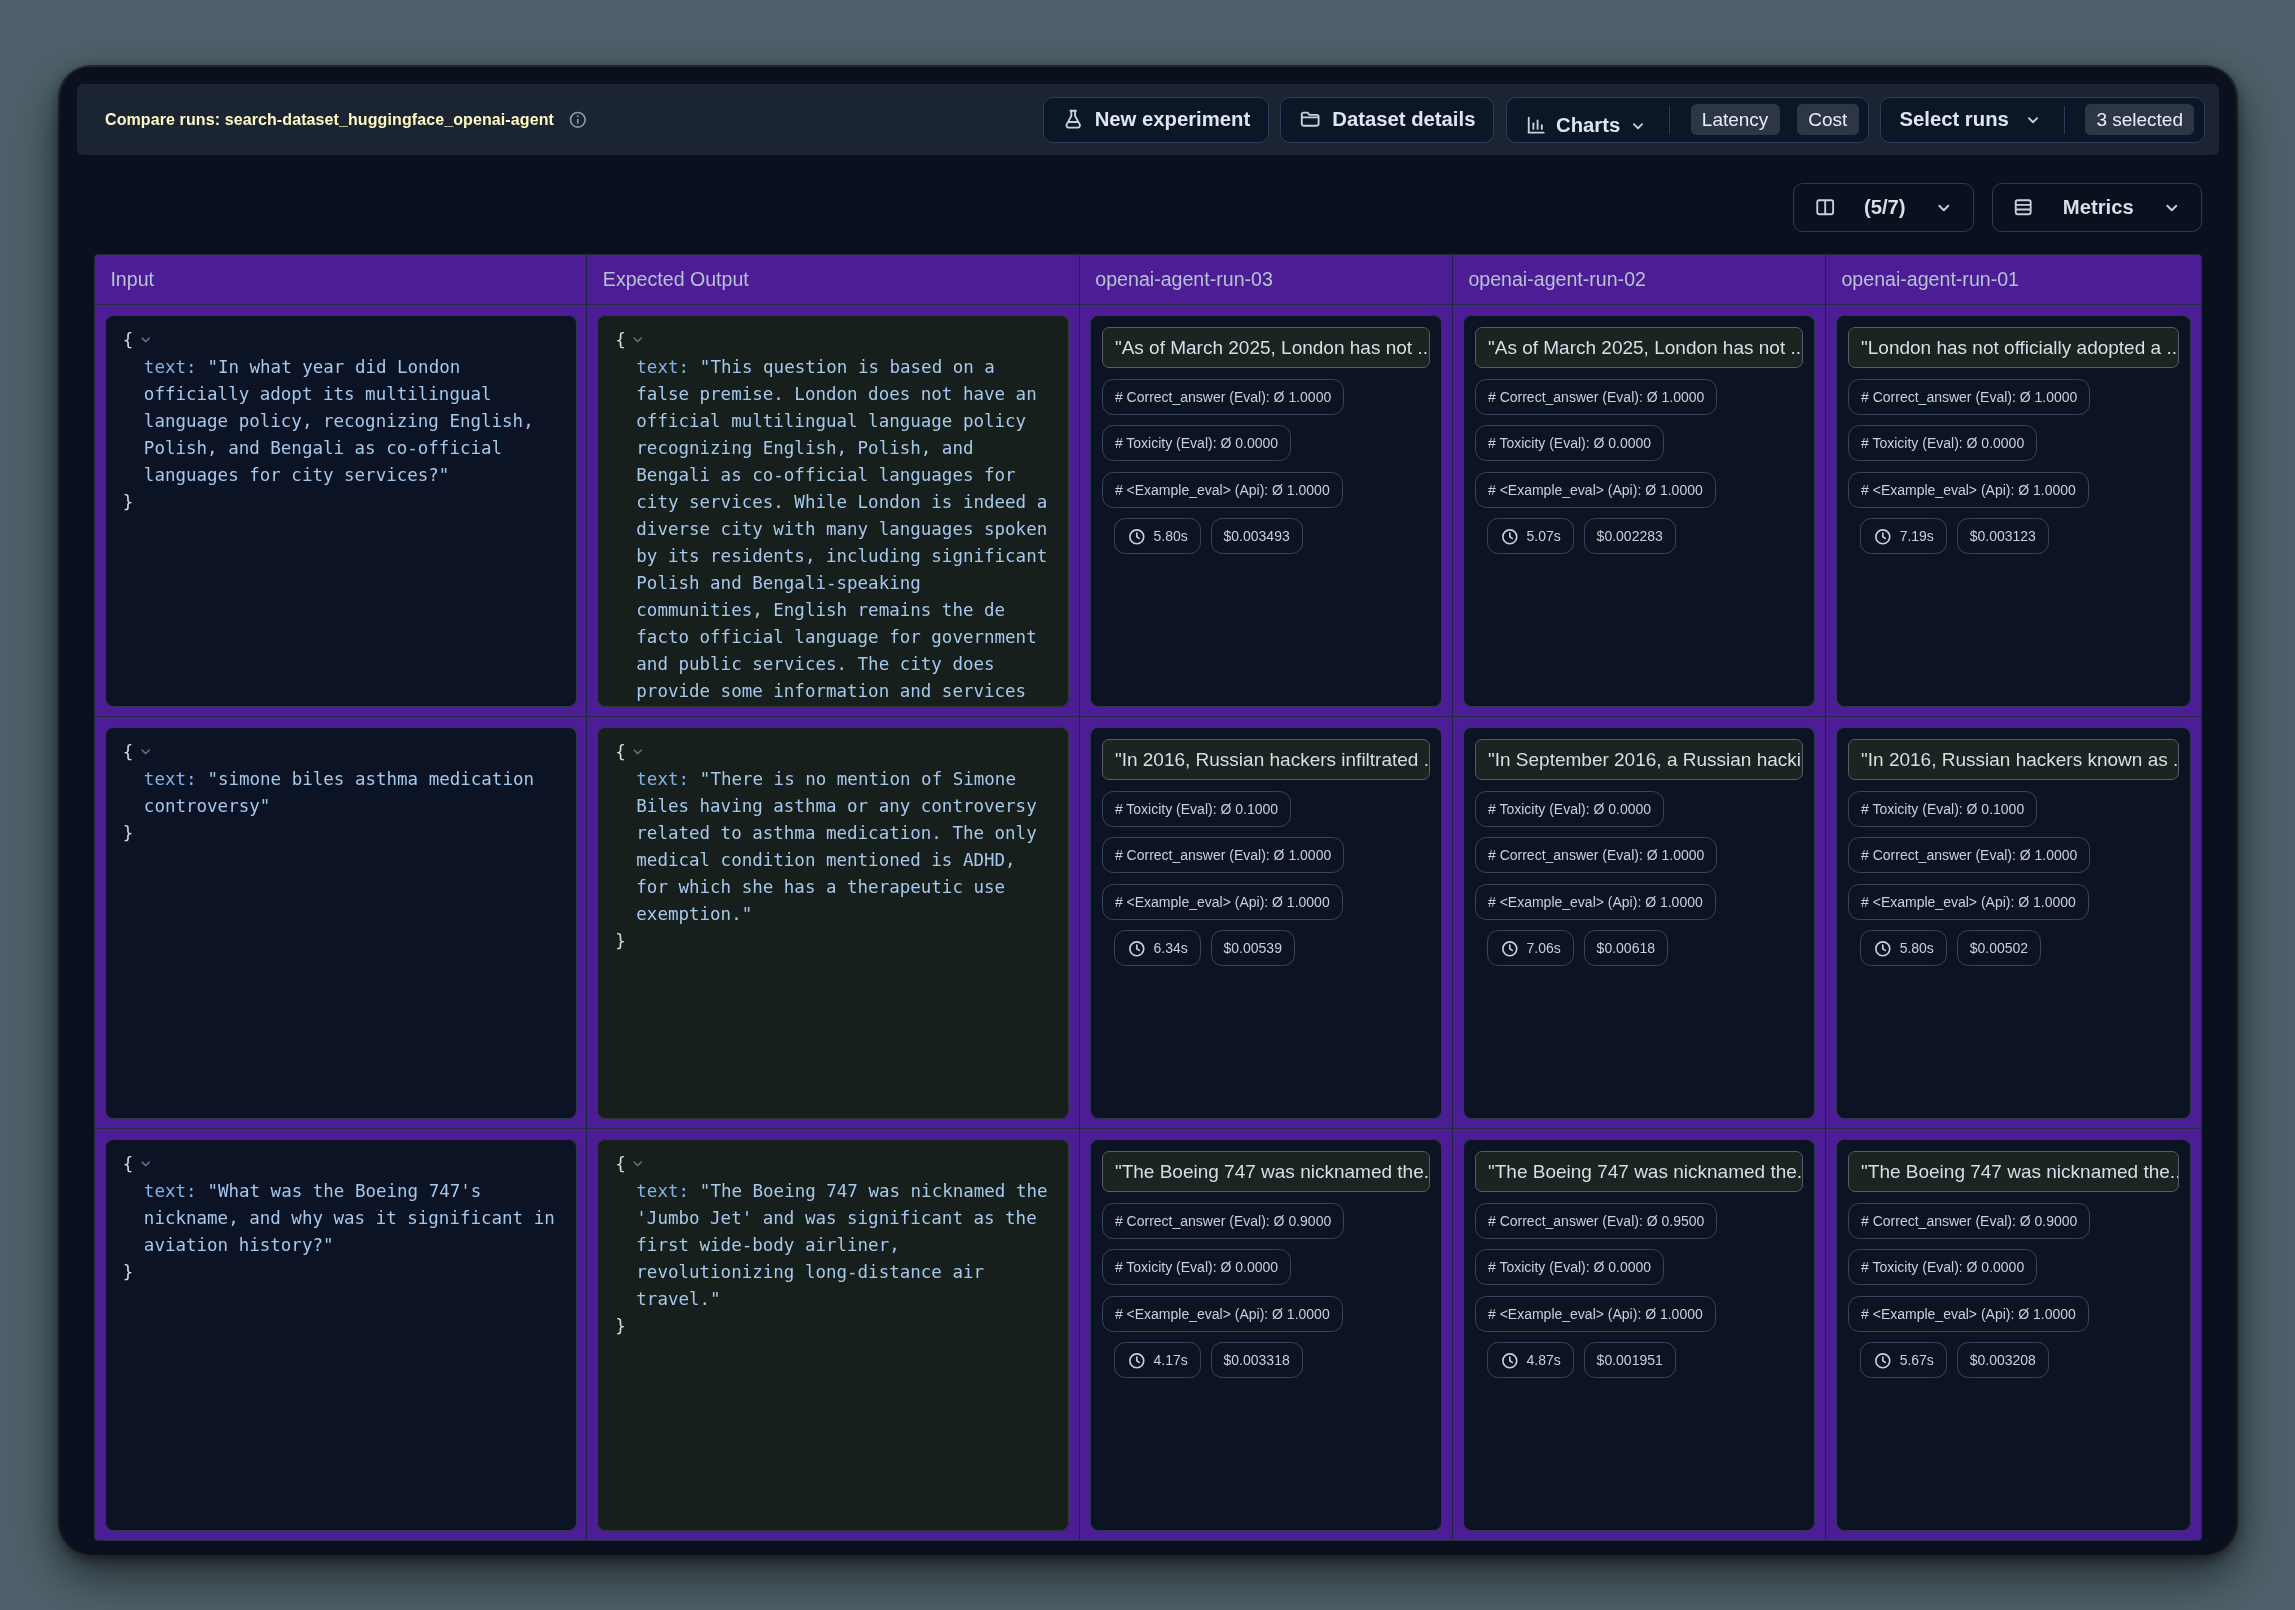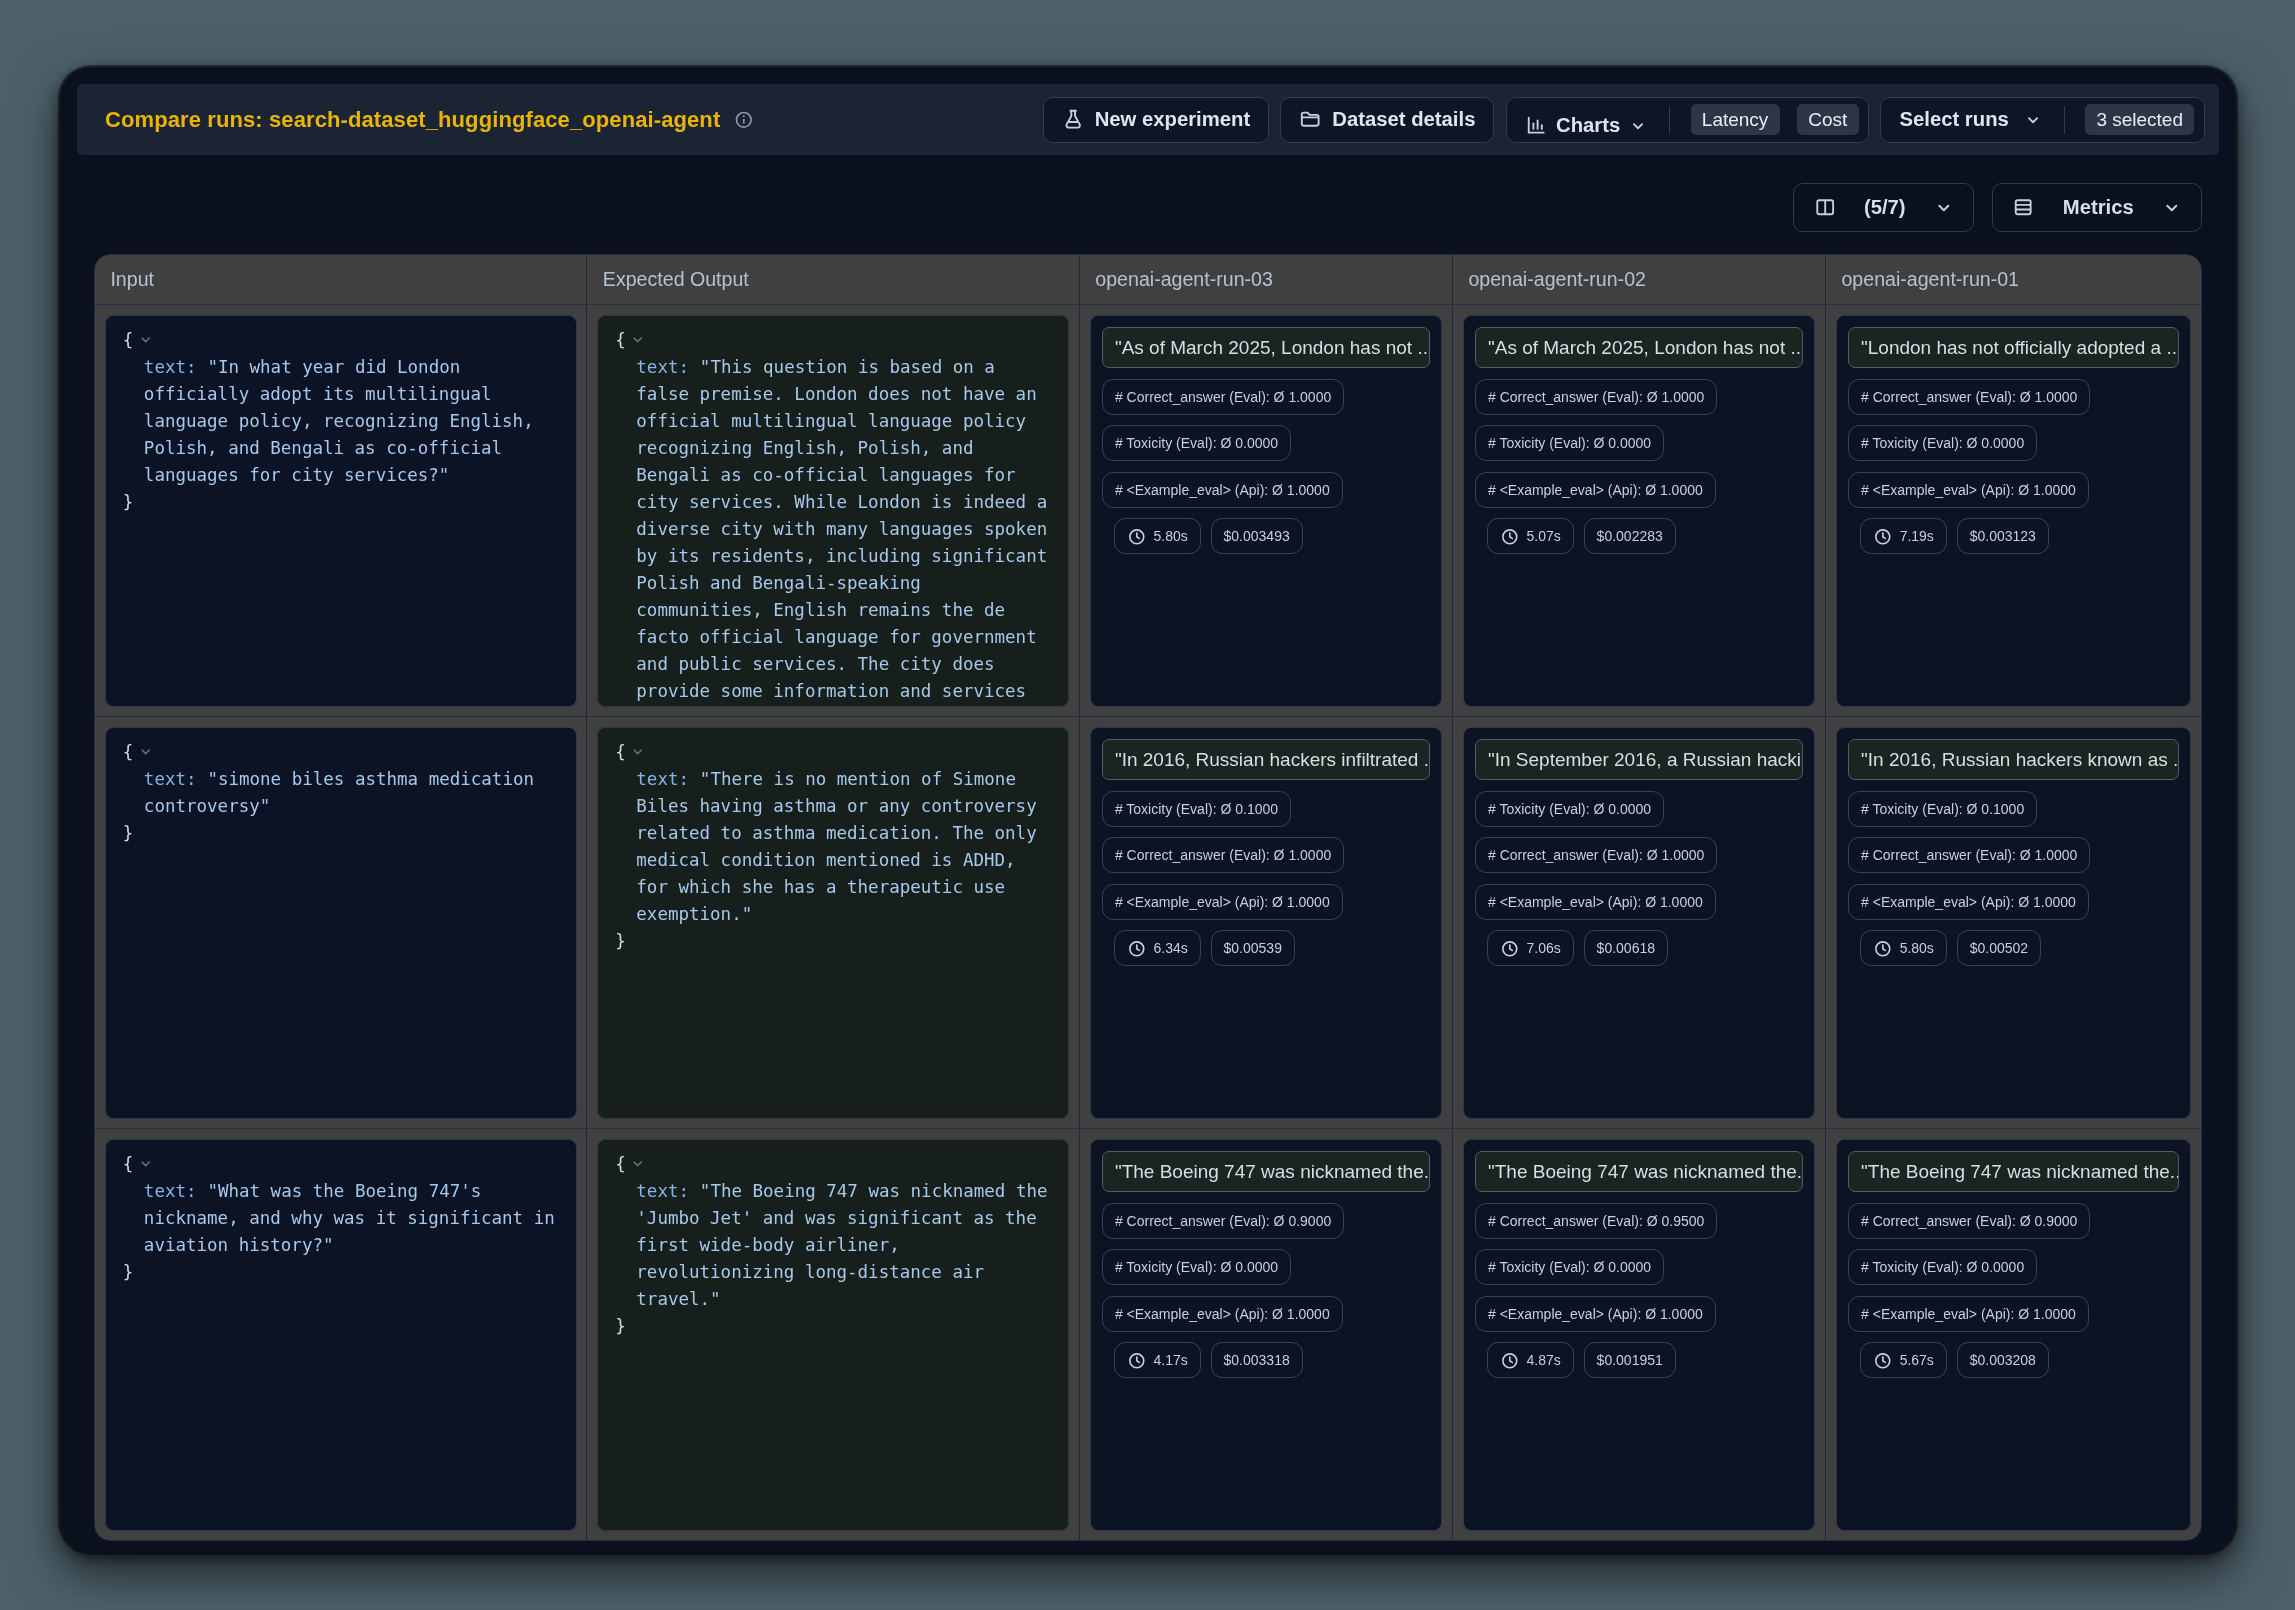--- a/index.html
+++ b/index.html
@@ -16,21 +16,21 @@
     overflow:hidden;
   }
   
   .header-bar{
     margin:17px 17px 0;height:71px;background:#1b2433;border-radius:5.6px;
     display:flex;align-items:center;justify-content:space-between;
     padding:0 14px 0 28px;box-sizing:border-box;
   }
   .title-wrap{display:flex;align-items:center;gap:14px;min-width:0;}
   .page-title{
-    margin:0;font-size:22px;font-weight:700;color:#eab308;letter-spacing:0.1px;
+    margin:0;font-size:16px;font-weight:700;color:#fef9c3;letter-spacing:0.1px;
     white-space:nowrap;
   }
   .icon{flex:none;display:inline-block;}
   .info-ic{color:#8b97a8;}
   .header-actions{display:flex;align-items:center;gap:11.2px;}
   .hbtn{
     display:inline-flex;align-items:center;gap:10.5px;height:46px;padding:0 18px;
     background:#0d1626;border:1.4px solid #2d3c5a;border-radius:9.8px;
     color:#dde5ee;font-size:20.3px;font-weight:600;white-space:nowrap;box-sizing:border-box;
     cursor:pointer;
@@ -47,22 +47,22 @@
   
   .view-controls{display:flex;justify-content:flex-end;gap:18px;padding:28px 34px 0;}
   .vbtn{
     display:inline-flex;align-items:center;gap:28px;height:49px;padding:0 19.6px;
     background:transparent;border:1.4px solid #2c3a57;border-radius:9.8px;
     color:#d6dfea;font-size:20.3px;font-weight:600;cursor:pointer;box-sizing:border-box;
   }
   .vbtn .icon{color:#c7d1de;}
   
   .table{
-    margin:22.4px 34px 0;border:1.4px solid #232e46;border-radius:16px;
-    background:#404040;overflow:hidden;
+    margin:22.4px 34px 0;border:1.4px solid #232e46;border-radius:4px;
+    background:#4c1d95;overflow:hidden;
   }
   .tgrid{display:grid;grid-template-columns:1.32fr 1.32fr 1fr 1fr 1.005fr;}
   .thead{border-bottom:1.4px solid #232e46;height:49px;}
   .th{
     display:flex;align-items:center;padding:0 15.4px;color:#b6c2d2;font-size:19.6px;
     font-weight:500;border-right:1.4px solid #1c2640;white-space:nowrap;overflow:hidden;
   }
   .th:last-child{border-right:none;}
   .trow{border-bottom:1.4px solid #232e46;height:411px;}
   .trow:last-child{border-bottom:none;}

